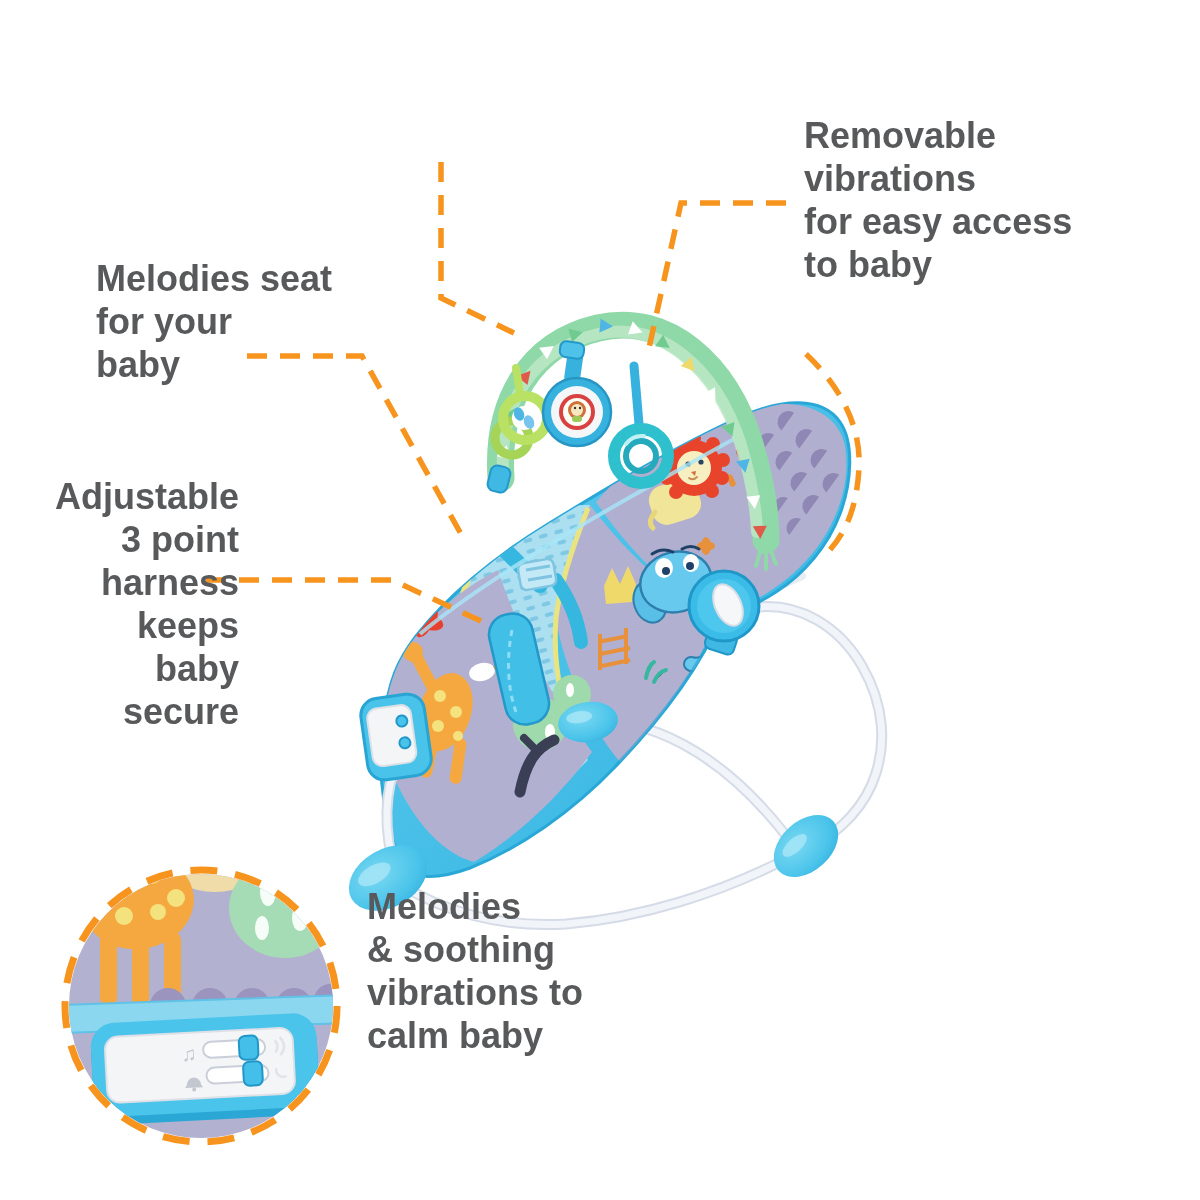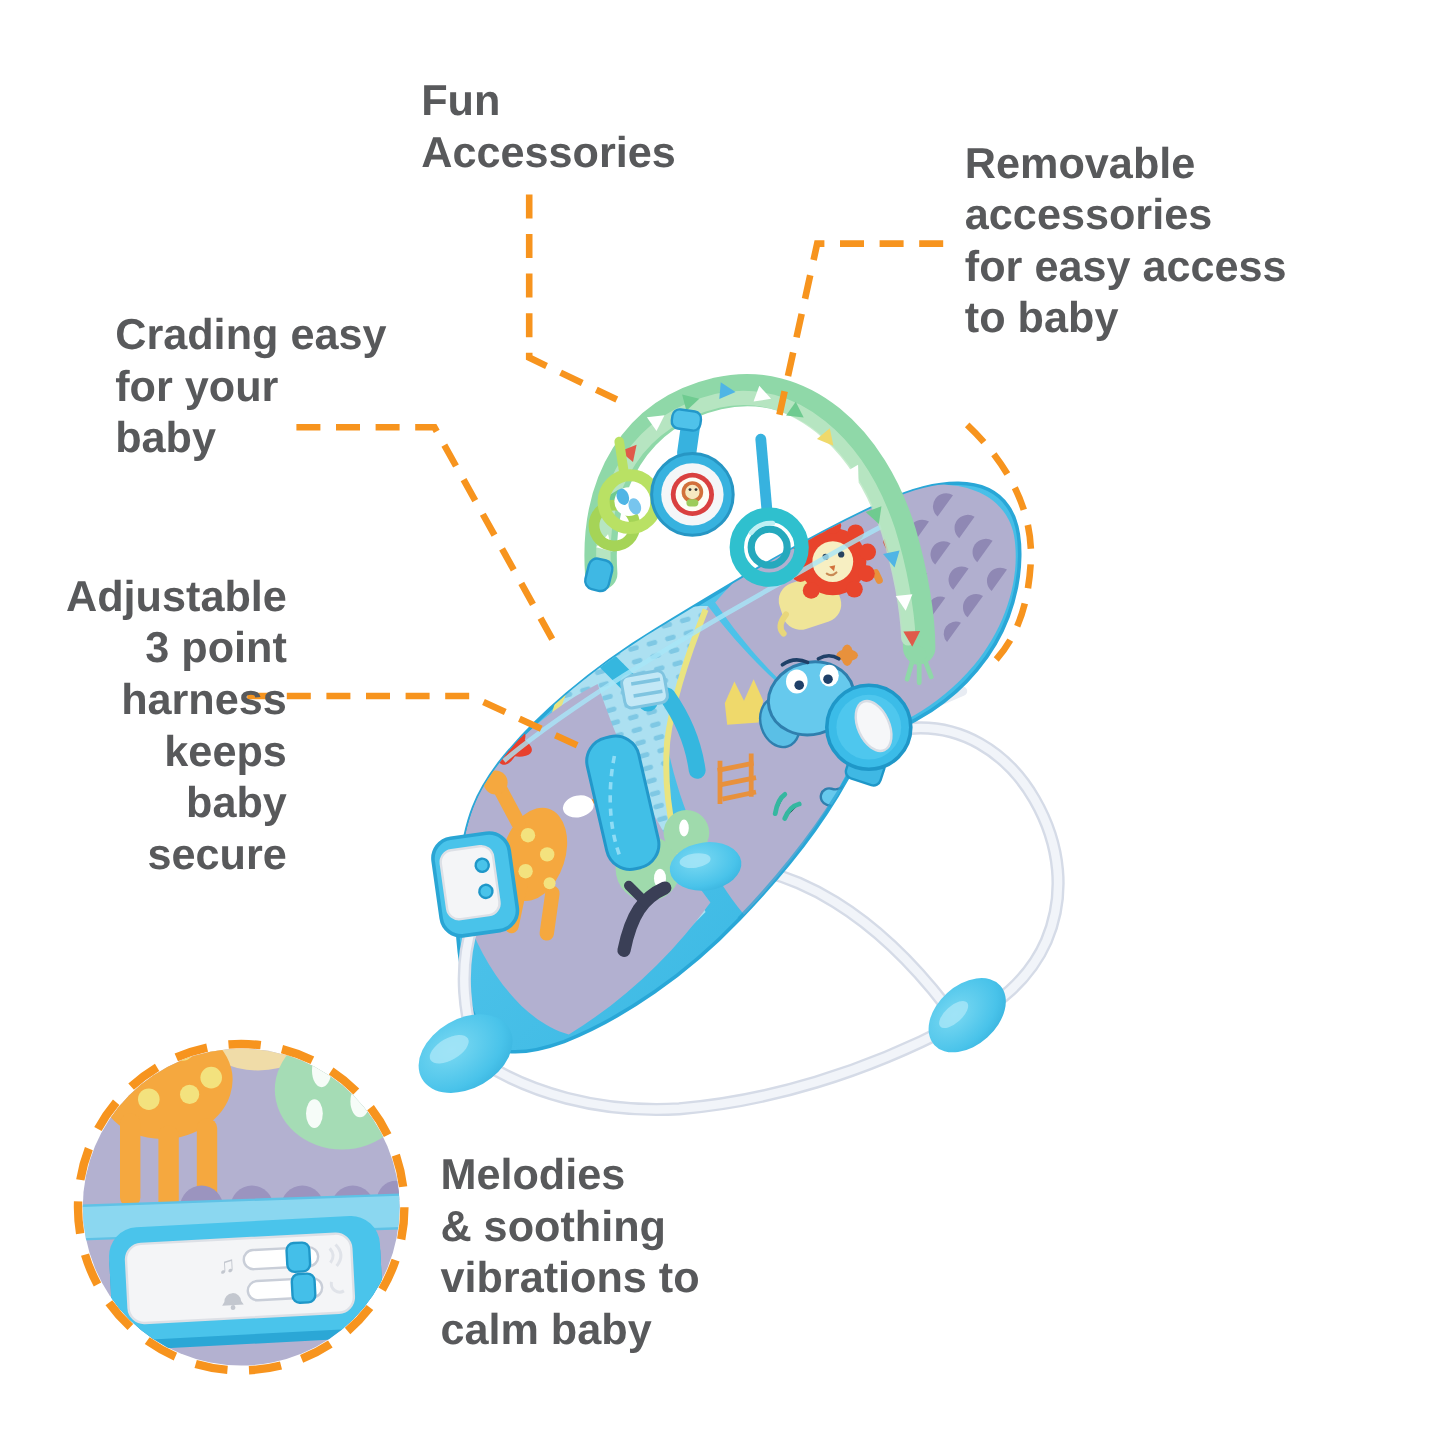--- a/index.html
+++ b/index.html
@@ -333,33 +333,31 @@
 
   <g fill="none" stroke="#F7941E" stroke-width="5.5" stroke-dasharray="20 13">
     <path d="M 441 162 L 441 298 L 514 333"></path>
     <path d="M 786 203 L 681 203 L 649 348"></path>
     <path d="M 247 356 L 362 356 L 461 534"></path>
     <path d="M 206 580 L 392 580 L 483 622"></path>
     <path d="M 806 354 C 844 390 861 430 859 468 C 857 505 847 532 828 552"></path>
   </g>
 </svg>
 
-<div class="label" style="left:351px;top:62px;">Fun
-Accessories</div>
 <div class="label" style="left:804px;top:114px;">Removable
-accessories
+vibrations
 for easy access
 to baby</div>
-<div class="label" style="left:96px;top:257px;">Crading easy
+<div class="label" style="left:96px;top:257px;">Melodies seat
 for your
 baby</div>
 <div class="label" style="left:55px;top:475px;text-align:right;">Adjustable
 3 point
 harness
 keeps
 baby
 secure</div>
-<div class="label" style="left:367px;top:957px;">Melodies
+<div class="label" style="left:367px;top:885px;">Melodies
 &amp; soothing
 vibrations to
 calm baby</div>
 
 </div>
 
 </body></html>

